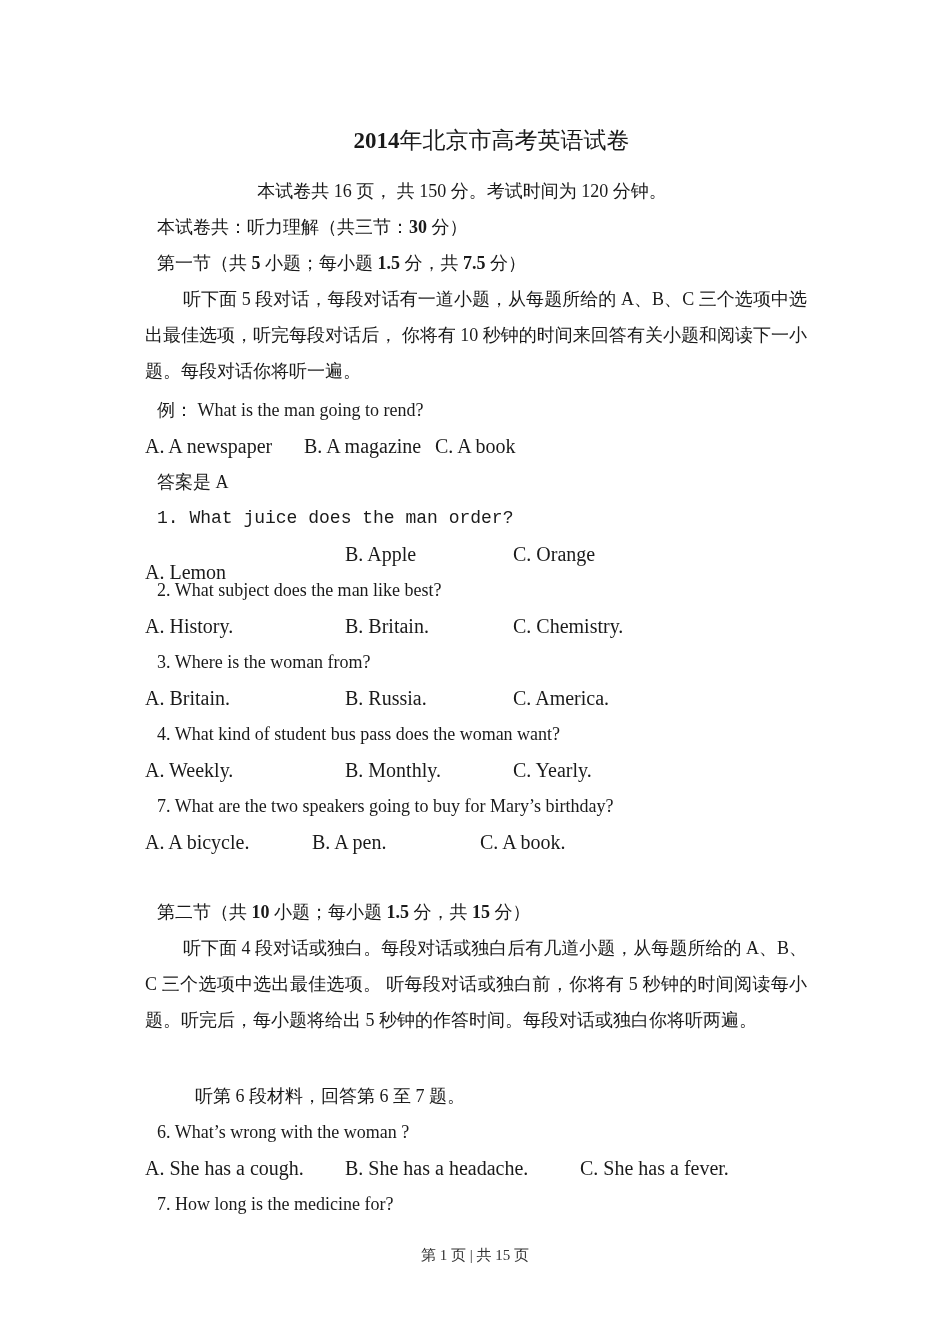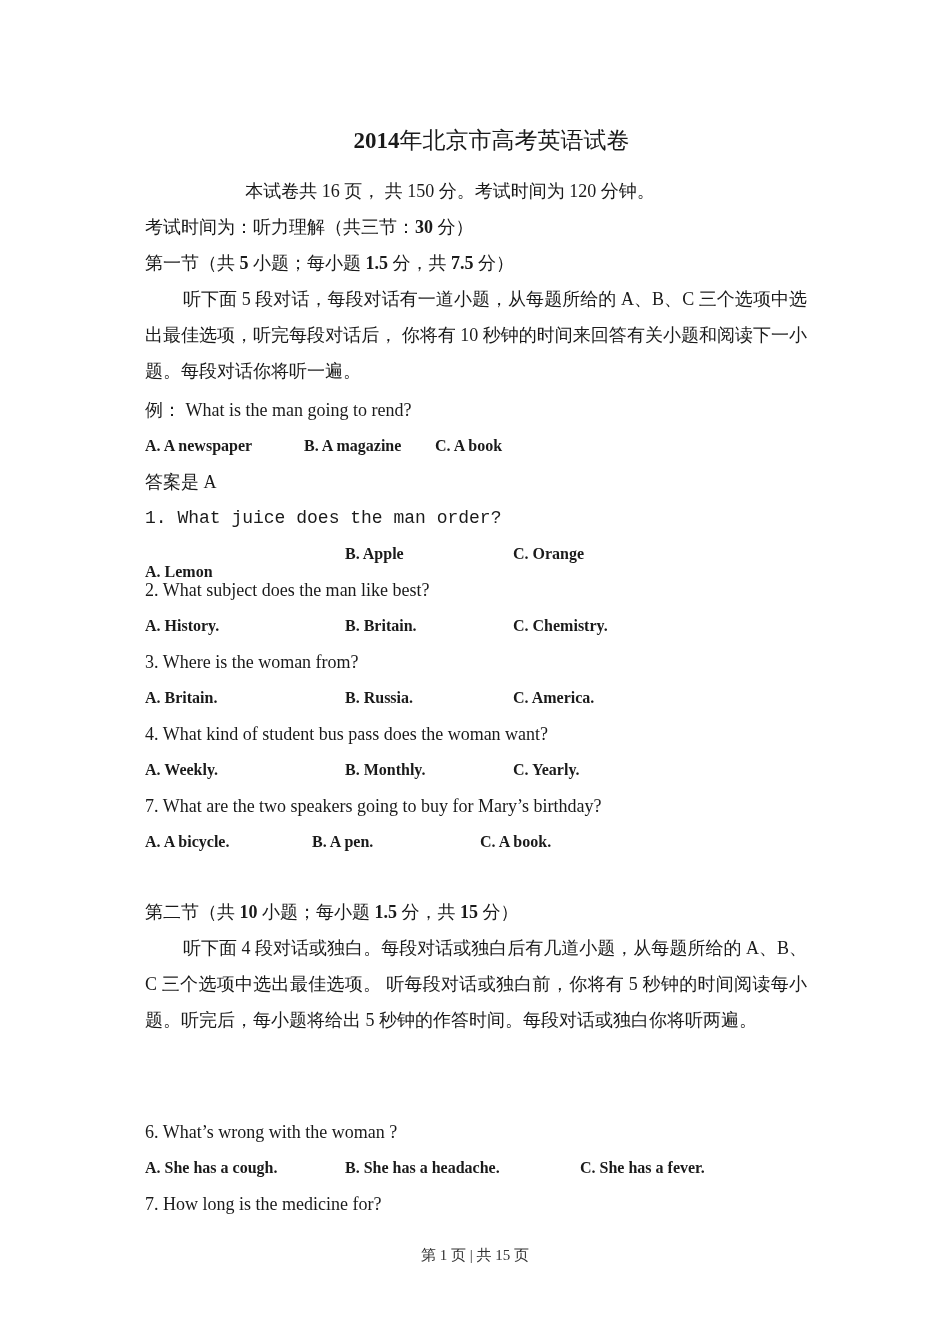--- a/index.html
+++ b/index.html
@@ -1,43 +1,43 @@
 <!DOCTYPE html>
 <html><head>
 <meta charset="utf-8">
 <style>
   html, body { margin: 0; padding: 0; background: #ffffff; }
   body { width: 950px; height: 1344px; position: relative; overflow: hidden;
          font-family: "Liberation Serif", "DejaVu Serif", serif; color: #1a1a1a; }
   .page { position: absolute; left: 0; top: 0; width: 950px; height: 1344px; }
-  .line { position: absolute; left: 145px; font-size: 18px; line-height: 24px; white-space: nowrap; }
+  .line { position: absolute; left: 145px; font-size: 18px; line-height: 24px; white-space: nowrap; padding-left: 12px; }
   .title { position: absolute; left: 0; width: 983px; top: 126px; text-align: center;
            font-size: 23px; line-height: 30px; }
   .title b { font-weight: bold; }
   .center { position: absolute; left: 0; width: 900px; text-align: center; }
   .para { position: absolute; left: 145px; width: 662px; font-size: 18px; line-height: 36px;
           text-align: justify; text-indent: 38px; }
-  .opt { position: absolute; font-size: 16px; line-height: 24px; white-space: nowrap; font-weight: bold; }
+  .opt { position: absolute; font-size: 20px; line-height: 24px; white-space: nowrap; }
   .footer { position: absolute; left: 0; width: 950px; top: 1245px; text-align: center;
             font-size: 15px; line-height: 20px; color: #333; }
   b { font-weight: bold; }
 </style>
 </head>
 <body>
 
 <div class="page">
 
   <div class="title">
     <b>2014</b><span>年北京市高考英语试卷</span>
   </div>
 
   <div class="line center" style="top:179px;">本试卷共 16 页， 共 150 分。考试时间为 120 分钟。</div>
 
   <div class="line" style="top:215px;">
-    <span>考试时间为：听力理解（共三节：</span><b>30</b><span> 分）</span>
+    <span>本试卷共：听力理解（共三节：</span><b>30</b><span> 分）</span>
   </div>
 
   <div class="line" style="top:251px;">
     <span>第一节（共 </span><b>5</b><span> 小题；每小题 </span><b>1.5</b><span> 分，共 </span><b>7.5</b><span> 分）</span>
   </div>
 
   <div class="para" style="top:281px;">听下面 5 段对话，每段对话有一道小题，从每题所给的 A、B、C 三个选项中选出最佳选项，听完每段对话后， 你将有 10 秒钟的时间来回答有关小题和阅读下一小题。每段对话你将听一遍。</div>
 
   <div class="line" style="top:398px;">例：  What is the man going to rend?</div>
   <div class="opt" style="left:145px; top:434px;">A. A newspaper</div>
@@ -69,20 +69,21 @@
   <div class="opt" style="left:145px; top:830px;">A. A bicycle.</div>
   <div class="opt" style="left:312px; top:830px;">B. A pen.</div>
   <div class="opt" style="left:480px; top:830px;">C. A book.</div>
 
   <div class="line" style="top:900px;">
     <span>第二节（共 </span><b>10</b><span> 小题；每小题 </span><b>1.5</b><span> 分，共 </span><b>15</b><span> 分）</span>
   </div>
 
   <div class="para" style="top:930px;">听下面 4 段对话或独白。每段对话或独白后有几道小题，从每题所给的 A、B、C 三个选项中选出最佳选项。 听每段对话或独白前，你将有 5 秒钟的时间阅读每小题。听完后，每小题将给出 5 秒钟的作答时间。每段对话或独白你将听两遍。</div>
 
+  <div class="line" style="top:1084px; left:183px;">听第 6 段材料，回答第 6 至 7 题。</div>
 
   <div class="line" style="top:1120px;">6. What’s wrong with the woman ?</div>
   <div class="opt" style="left:145px; top:1156px;">A. She has a cough.</div>
   <div class="opt" style="left:345px; top:1156px;">B. She has a headache.</div>
   <div class="opt" style="left:580px; top:1156px;">C. She has a fever.</div>
 
   <div class="line" style="top:1192px;">7. How long is the medicine for?</div>
 
   <div class="footer">第 1 页 | 共 15 页</div>
 </div>

